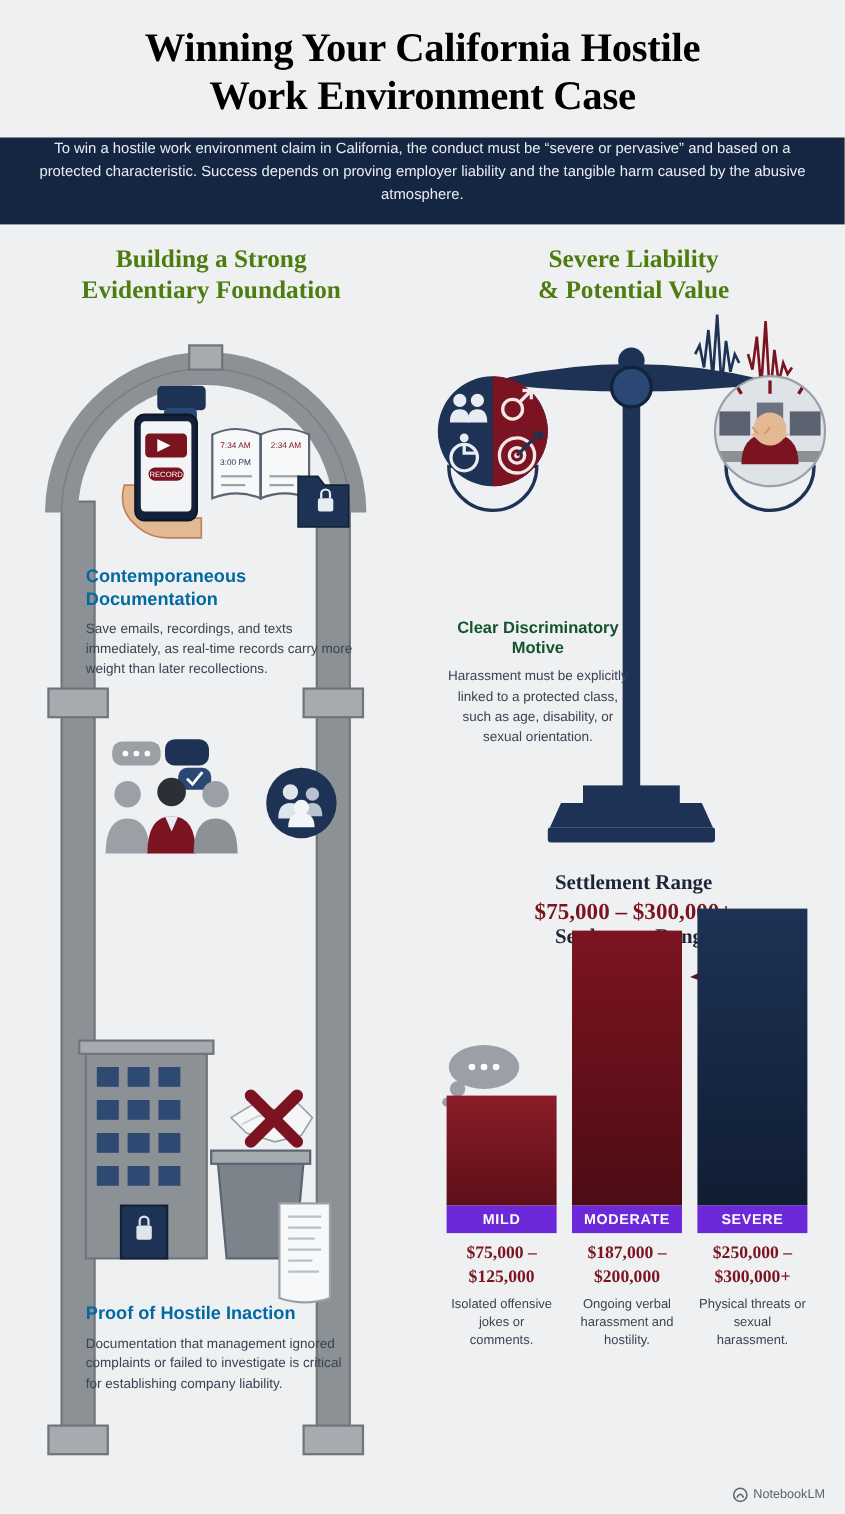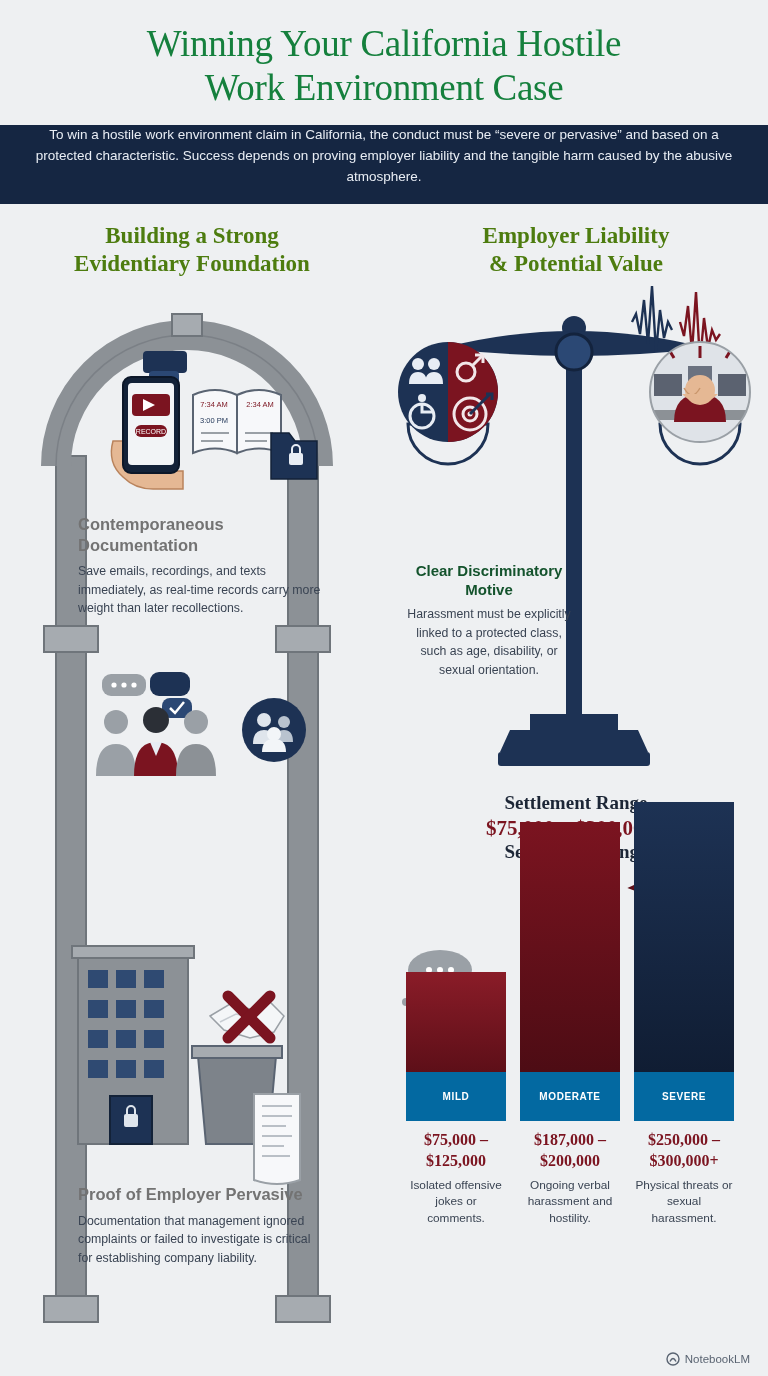--- a/index.html
+++ b/index.html
@@ -15,24 +15,24 @@
   .page { position: relative; width: 768px; height: 1376px; background: #eef0f2; }
 
   
   .header {
     padding: 22px 30px 16px;
     text-align: center;
     background: #eef0f2;
   }
   .header h1 {
     font-family: "Liberation Serif", serif;
-    font-weight: normal;
+    font-weight: bold;
     font-size: 37px;
     line-height: 1.18;
-    color: #15803d;
+    color: #000000;
     letter-spacing: -0.3px;
   }
   .subbar {
     background: #152642;
     color: #e8edf4;
     padding: 0 34px 16px;
     text-align: center;
     font-size: 13.5px;
     line-height: 1.55;
   }
@@ -51,21 +51,21 @@
   }
 
   
   .left-inner { position: relative; height: 1070px; padding-left: 30px; }
   .arch {
     position: absolute; left: 22px; top: 12px; width: 330px; height: 1040px;
   }
 
   .block { position: absolute; width: 250px; }
   .block h3 {
-    font-size: 16.5px; font-weight: bold; color: #737373;
+    font-size: 16.5px; font-weight: bold; color: #0369a1;
     line-height: 1.25; margin-bottom: 7px;
   }
   .block p { font-size: 12.3px; line-height: 1.5; color: #3a4453; }
 
   
   .right-inner { position: relative; height: 1070px; }
 
   .twocol { display: flex; gap: 10px; padding: 0 18px; }
   .twocol > div { width: 50%; text-align: center; }
   .twocol h3 {
@@ -81,22 +81,22 @@
     font-size: 21px; font-weight: bold; color: #7b1420; font-family: "Liberation Serif", serif;
     margin-top: 2px;
   }
   .settle .lbl2 {
     font-size: 19px; font-weight: bold; color: #1c2636; font-family: "Liberation Serif", serif;
   }
   .bars { position: absolute; left: 22px; bottom: 128px; display: flex; gap: 14px; align-items: flex-end; }
   .barwrap { width: 100px; text-align: center; }
   .bar { width: 100px; }
   .bar-cap {
-    background: #0369a1; color: #fff; font-size: 10px; font-weight: bold;
-    letter-spacing: 0.6px; padding: 19px 0; text-align: center;
+    background: #6d28d9; color: #fff; font-size: 13px; font-weight: bold;
+    letter-spacing: 0.6px; padding: 5px 0; text-align: center;
   }
   .bar-val {
     margin-top: 9px; font-size: 16px; font-weight: bold; color: #7b1420;
     line-height: 1.3; font-family: "Liberation Serif", serif;
   }
   .bar-desc { margin-top: 5px; font-size: 11.8px; line-height: 1.4; color: #3a4453; }
 
   .footer {
     position: absolute; right: 18px; bottom: 10px;
     display: flex; align-items: center; gap: 5px;
@@ -249,29 +249,29 @@
             <line x1="204" y1="162" x2="234" y2="162"></line>
               <line x1="204" y1="172" x2="234" y2="172"></line>
             <line x1="204" y1="182" x2="228" y2="182"></line>
               <line x1="204" y1="192" x2="234" y2="192"></line>
             <line x1="204" y1="202" x2="226" y2="202"></line>
               <line x1="204" y1="212" x2="232" y2="212"></line>
           </g>
         </svg>
 
         <div class="block" style="left:78px; top:900px;">
-          <h3>Proof of Employer Pervasive</h3>
+          <h3>Proof of Hostile Inaction</h3>
           <p>Documentation that management ignored complaints or failed to investigate is critical for establishing company liability.</p>
         </div>
       </div>
     </div>
 
     <div class="col">
       <div class="col-title">
-        <span>Employer Liability</span><br>
+        <span>Severe Liability</span><br>
         <span>&amp; Potential Value</span>
       </div>
 
       <div class="right-inner">
 
         <svg style="position:absolute;left:18px;top:12px" width="348" height="470" viewBox="0 0 348 470">
 
           <rect x="164" y="40" width="16" height="390" fill="#1d3254"></rect>
 
           <circle cx="172" cy="32" r="12" fill="#1d3254"></circle>

